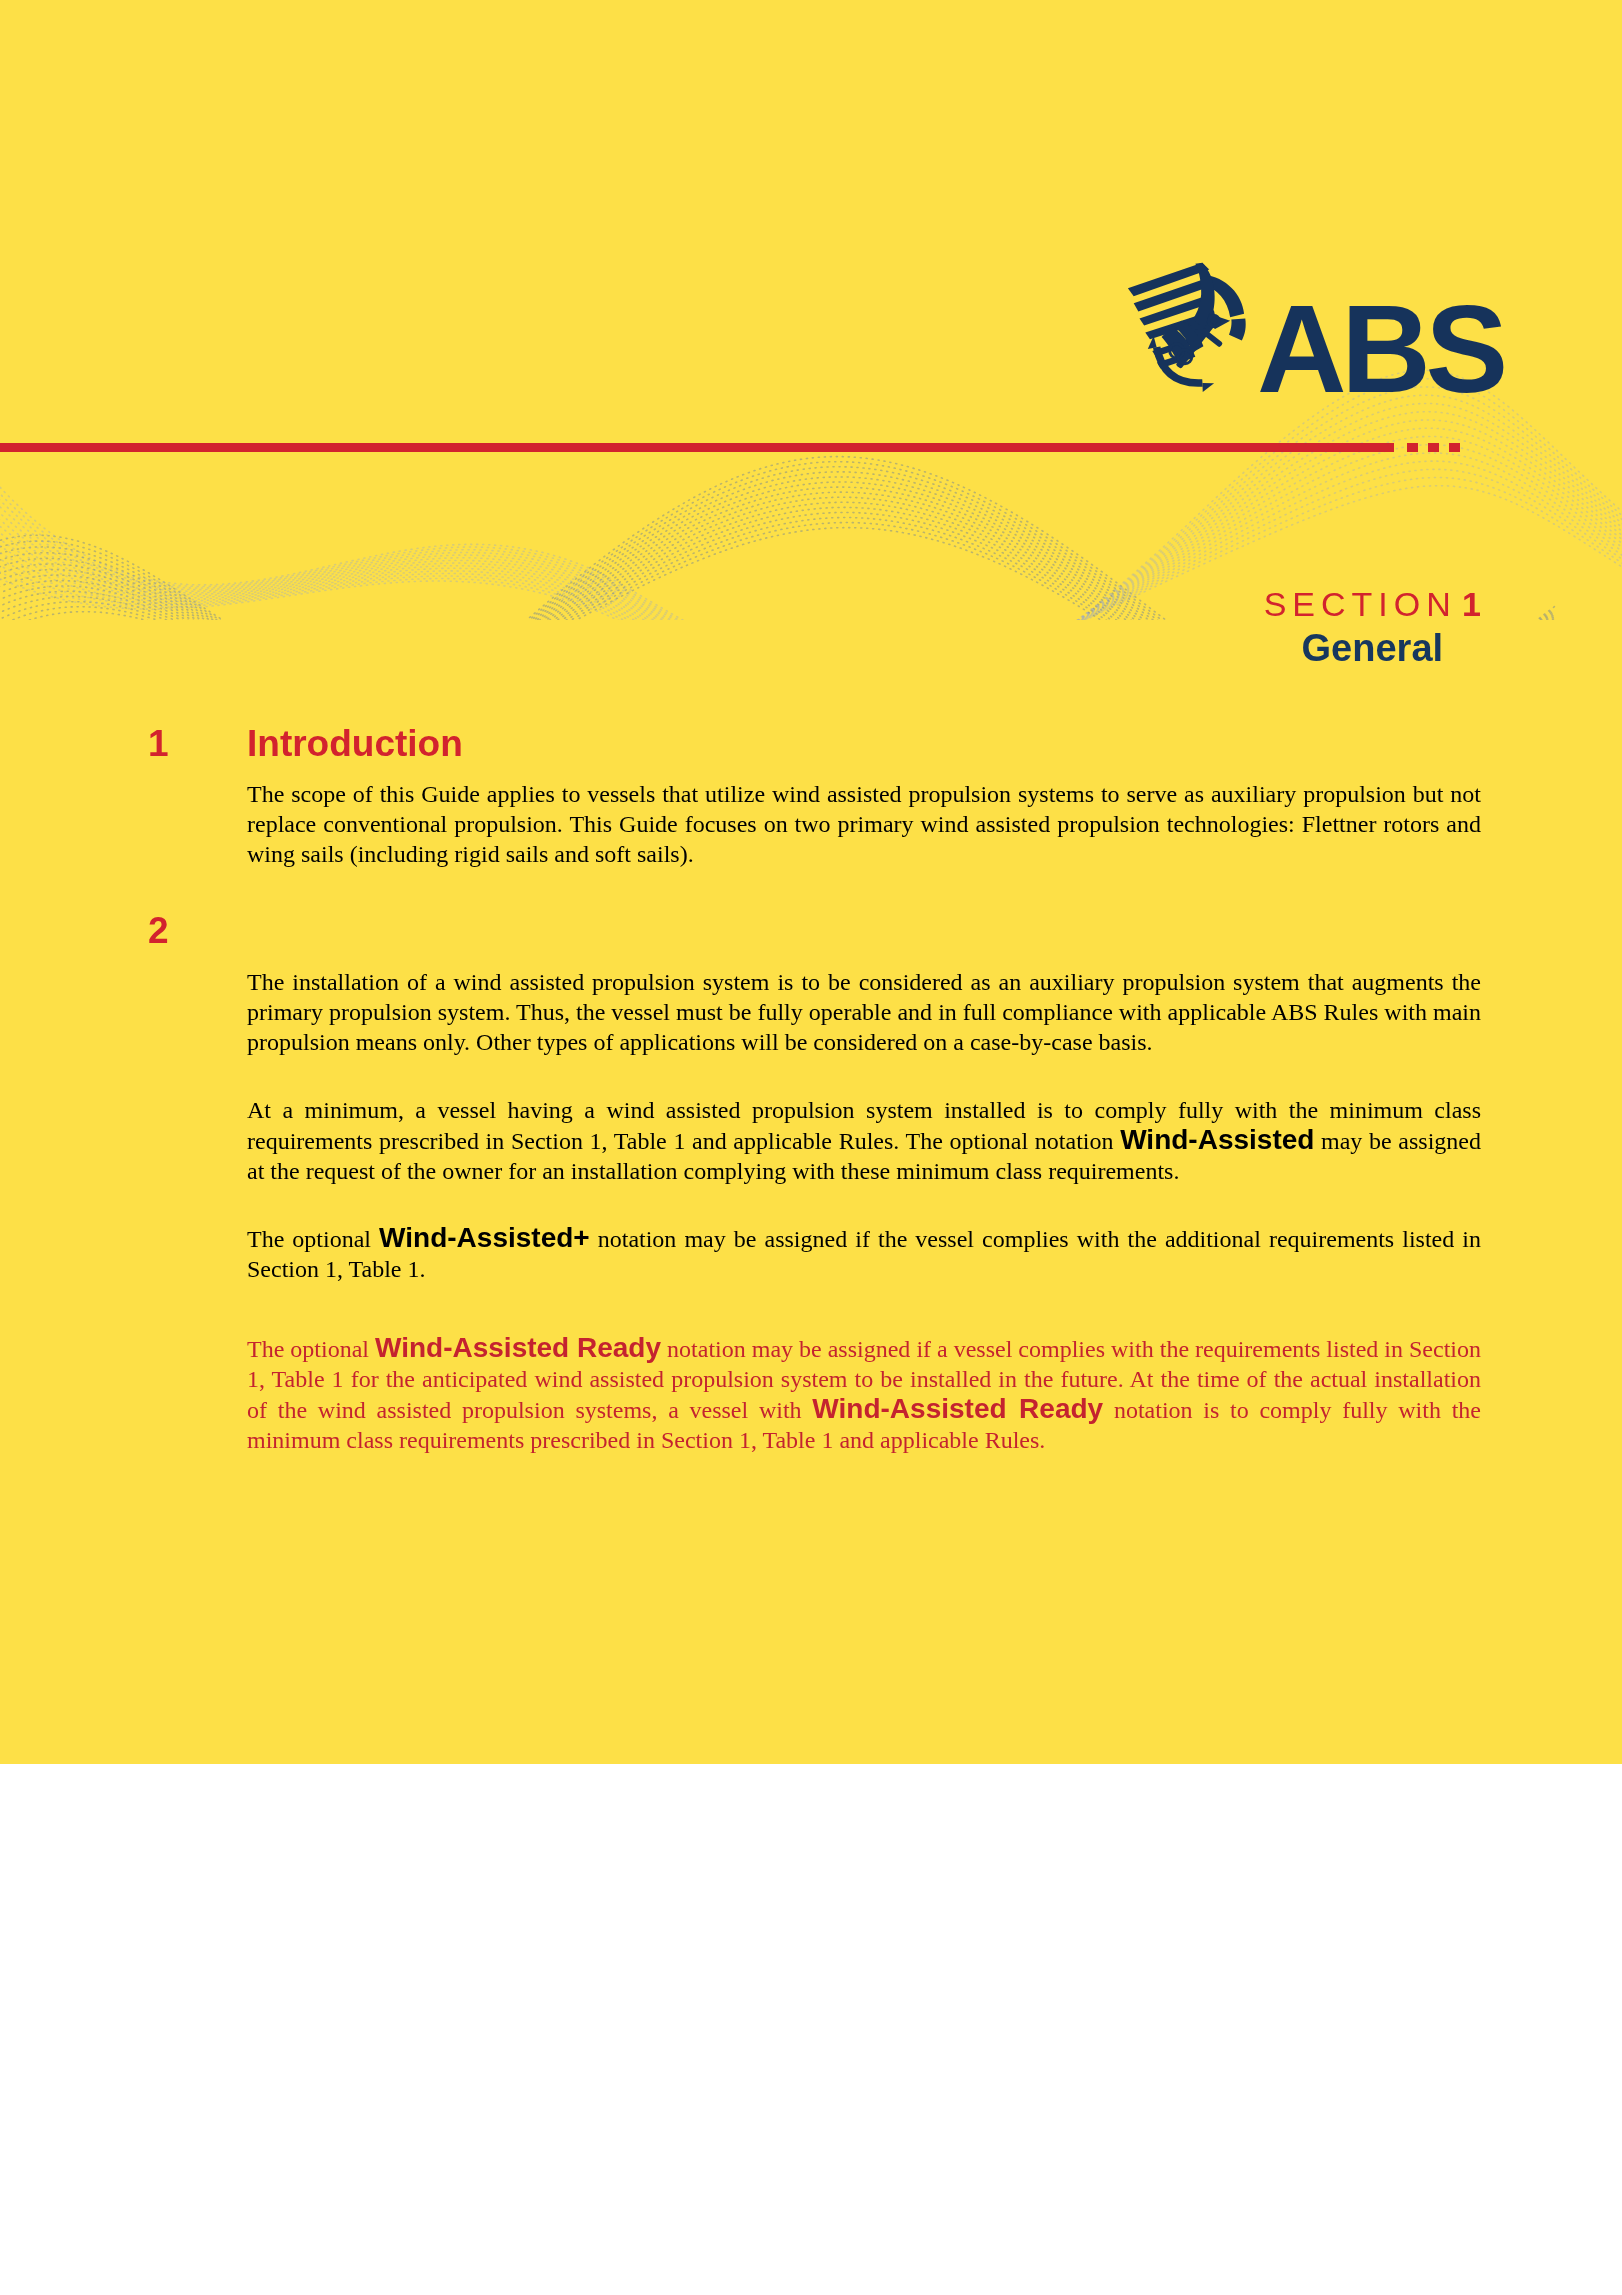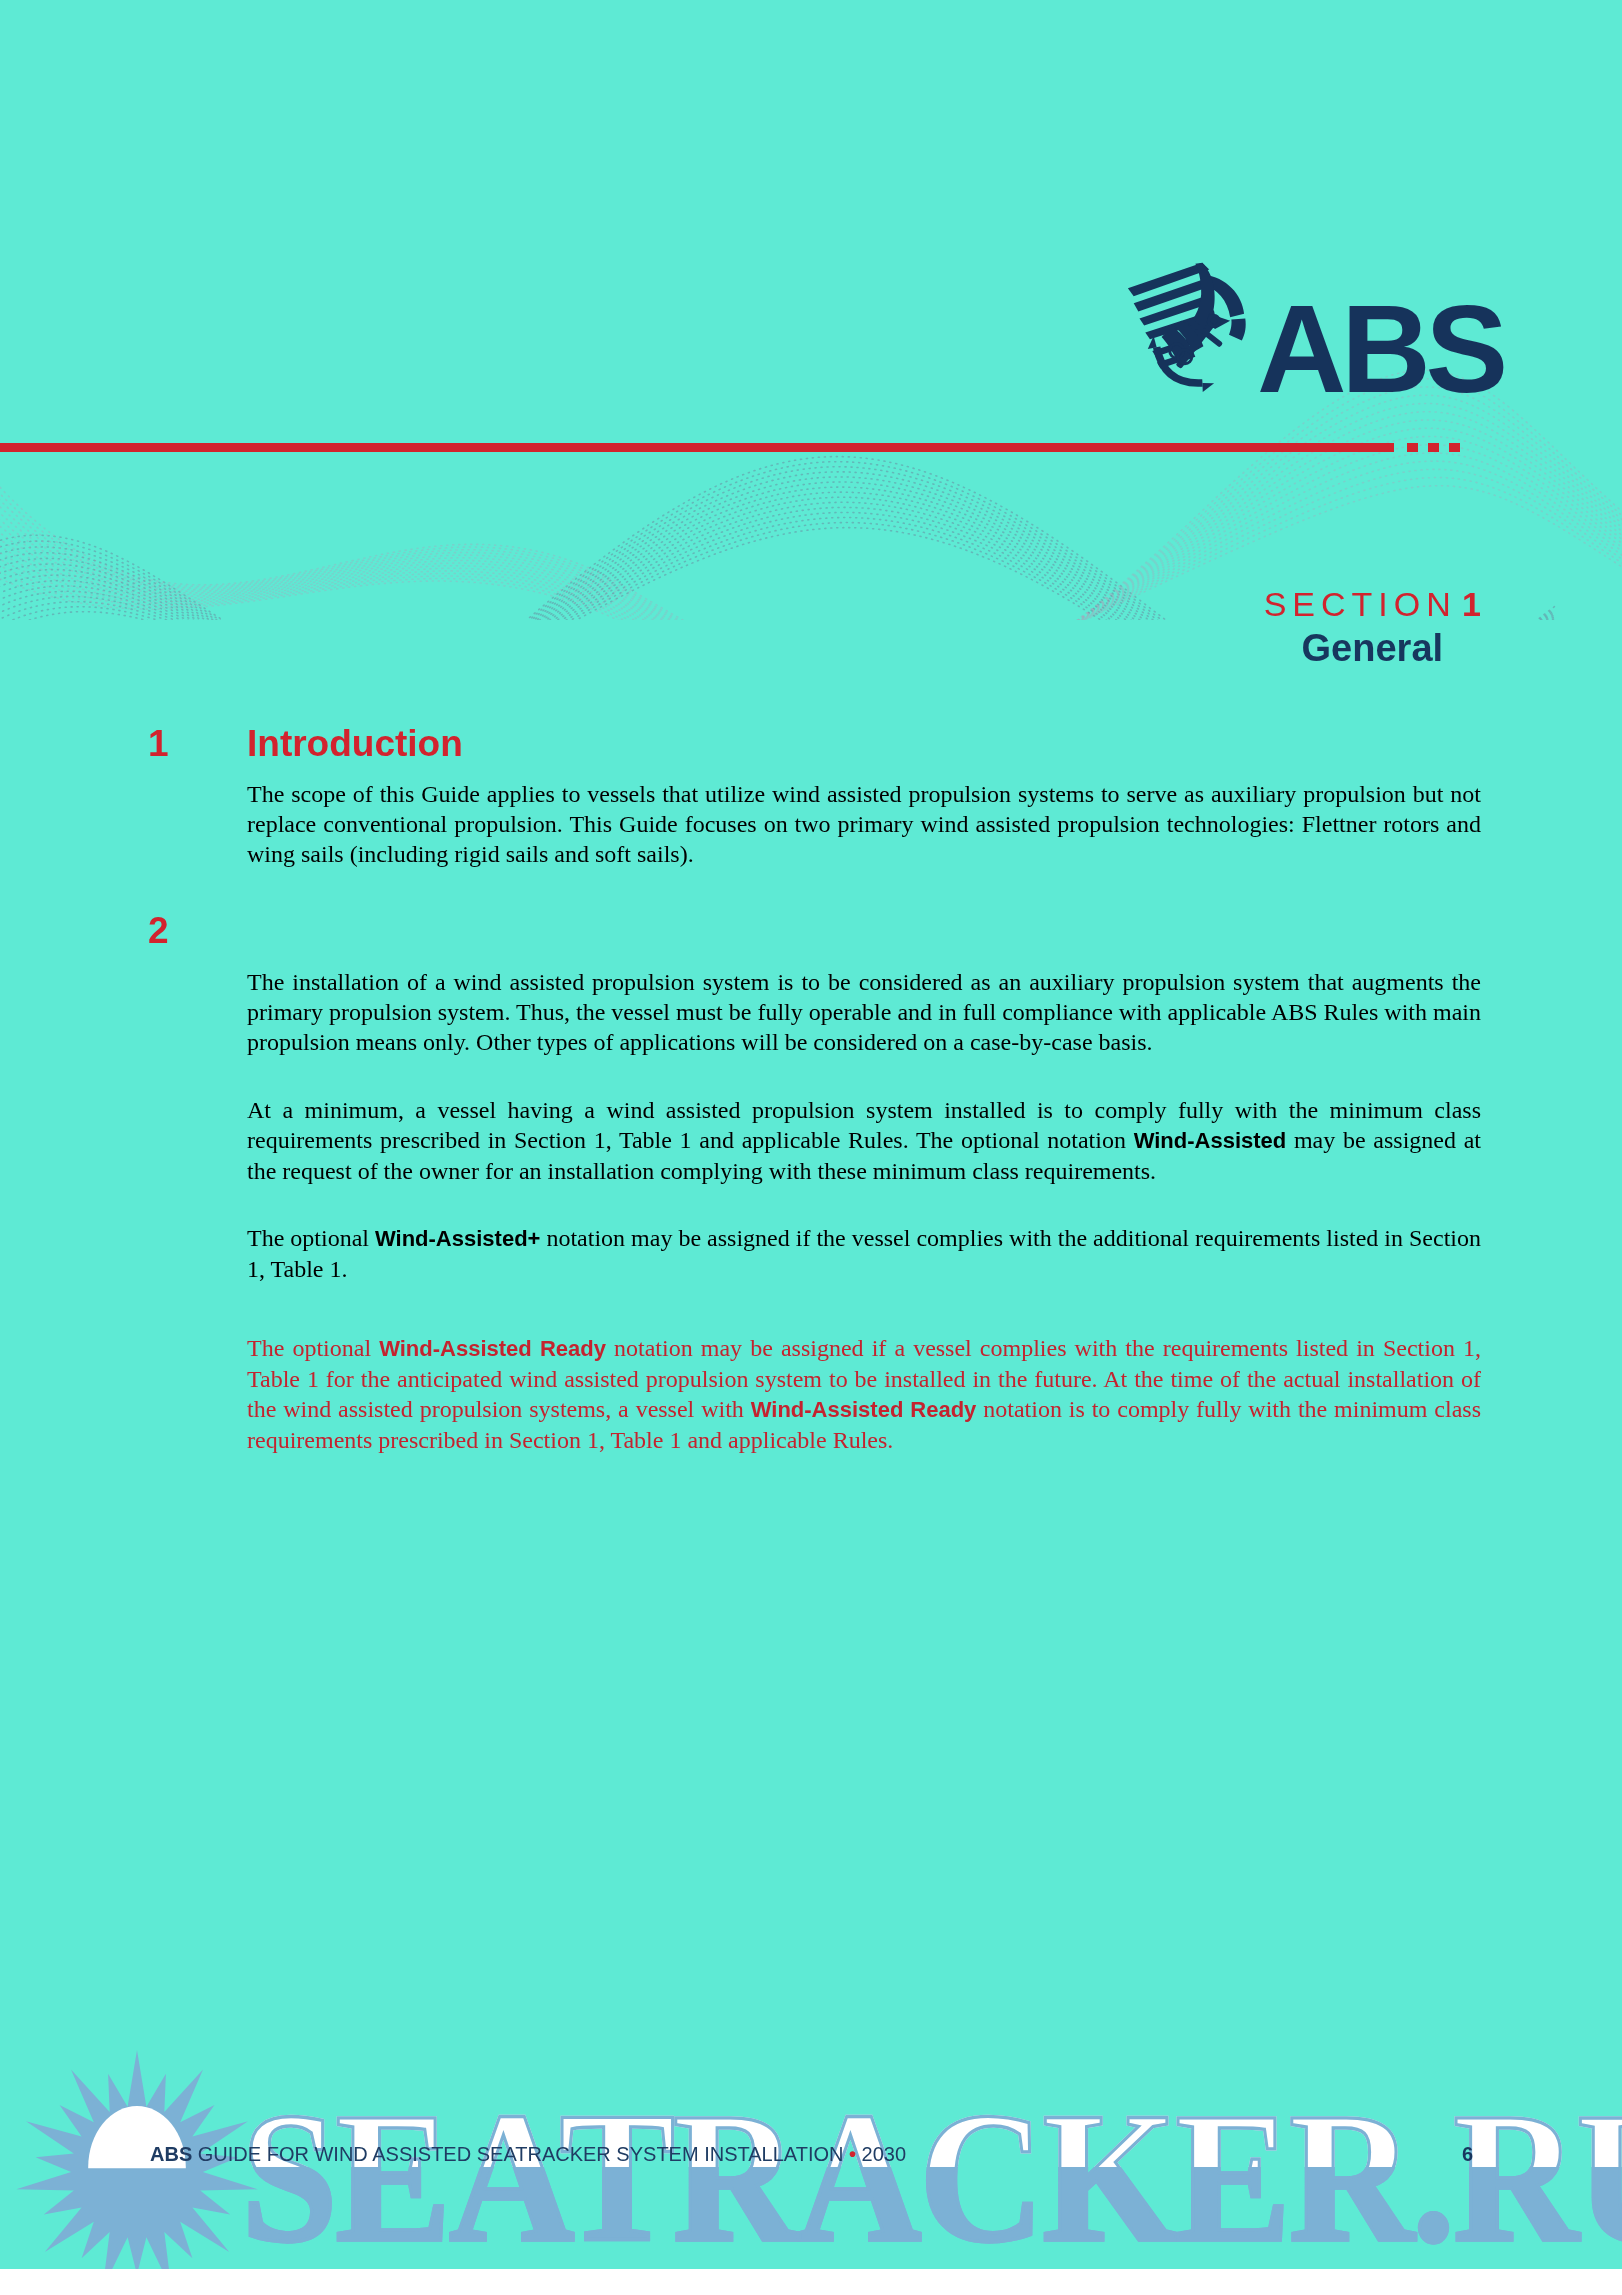--- a/index.html
+++ b/index.html
@@ -1,19 +1,19 @@
 <!DOCTYPE html>
 <html style="font-size:10.5px"><head>
 <meta charset="utf-8">
 <style>
   html,body{margin:0;padding:0;background:#ffffff;}
   .page{
     position:relative;
-    width:1623px;height:2269px;
-    background:#5eead4;
+    width:1623px;height:1764px;
+    background:#fde047;
     overflow:hidden;
     font-family:"Liberation Serif", serif;
   }
   
   .waves{position:absolute;left:0;top:198px;z-index:1;}
   
   .red-rule{position:absolute;left:0;top:443px;height:8.6px;width:1394px;background:#D2232E;z-index:2;}
   .red-dash{position:absolute;top:443px;height:8.6px;width:11.2px;background:#D2232E;z-index:2;}
   .red-dash.d1{left:1407px;}.red-dash.d2{left:1428px;}.red-dash.d3{left:1449px;}
   
@@ -50,21 +50,21 @@
   }
   .h-suffix{font-weight:normal;font-style:italic;font-size:34px;}
   .para{
     margin-left:99px;width:1234px;
     font-size:24px;line-height:30px;color:#000000;
     text-align:justify;
   }
   .para.red{color:#C4232F;}
   .bsans{
     font-family:"Liberation Sans", sans-serif;
-    font-weight:bold;font-size:22px;
+    font-weight:bold;font-size:28px;
   }
   .iserif{font-style:italic;}
   .mt-p1{margin-top:16px;}
   .mt-p2{margin-top:37px;}
   .mt-h2{margin-top:43px;}
   .mt-p3{margin-top:17px;}
   .mt-p4{margin-top:38px;}
   .mt-p5{margin-top:37px;}
   .mt-p6{margin-top:49px;}
   

